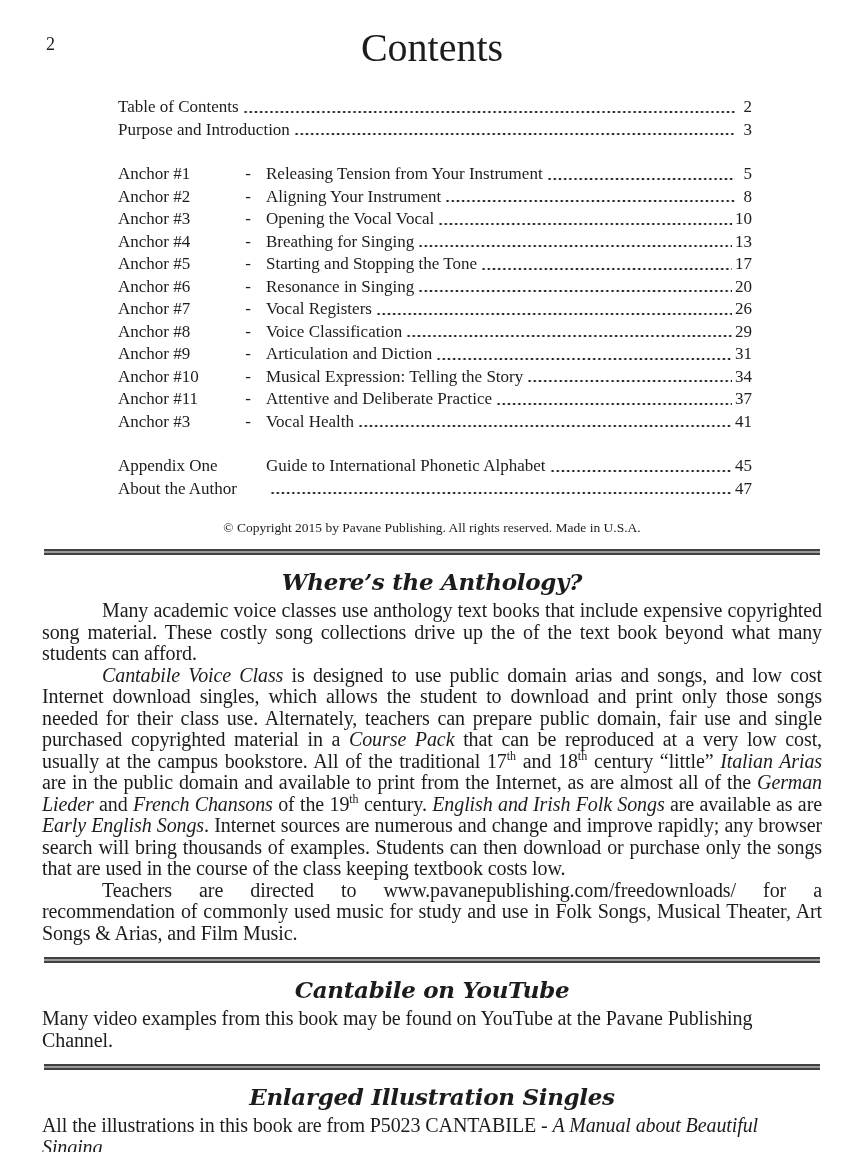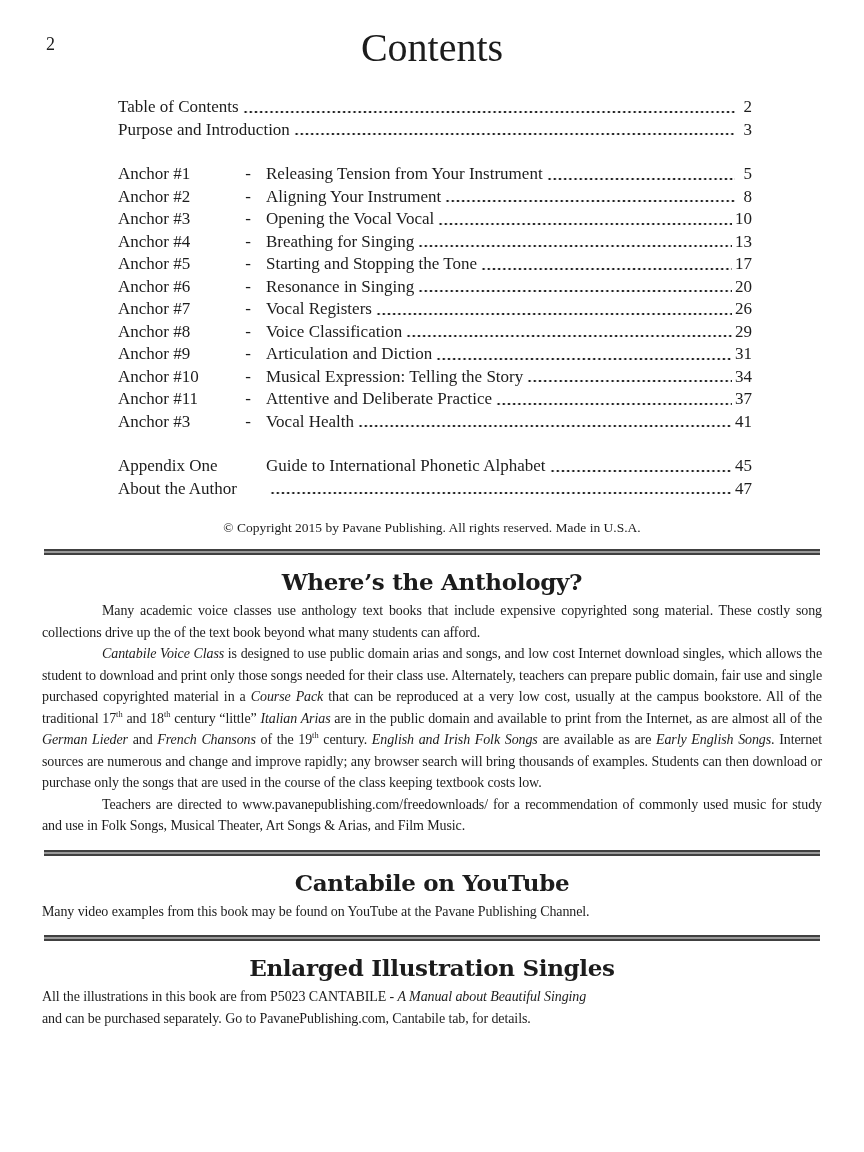--- a/index.html
+++ b/index.html
@@ -67,23 +67,24 @@
     margin: 13px 44px 0 44px;
   }
   
   h2.section-heading {
     font-family: "DejaVu Serif", "Liberation Serif", serif;
     font-weight: bold;
     font-size: 23px;
     letter-spacing: -0.3px;
     text-align: center;
     margin: 13px 0 5px 0;
+    font-style: italic;
   }
   p.body {
-    font-size: 14px;
+    font-size: 20px;
     line-height: 21.5px;
     margin: 0 42px;
     text-align: justify;
     letter-spacing: -0.1px;
   }
   p.body.indent { text-indent: 60px; }
   p.body.center { text-align: left; text-indent: 0; }
   sup { font-size: 60%; vertical-align: super; line-height: 0; letter-spacing: 0; }
   em { font-style: italic; }
 </style>

